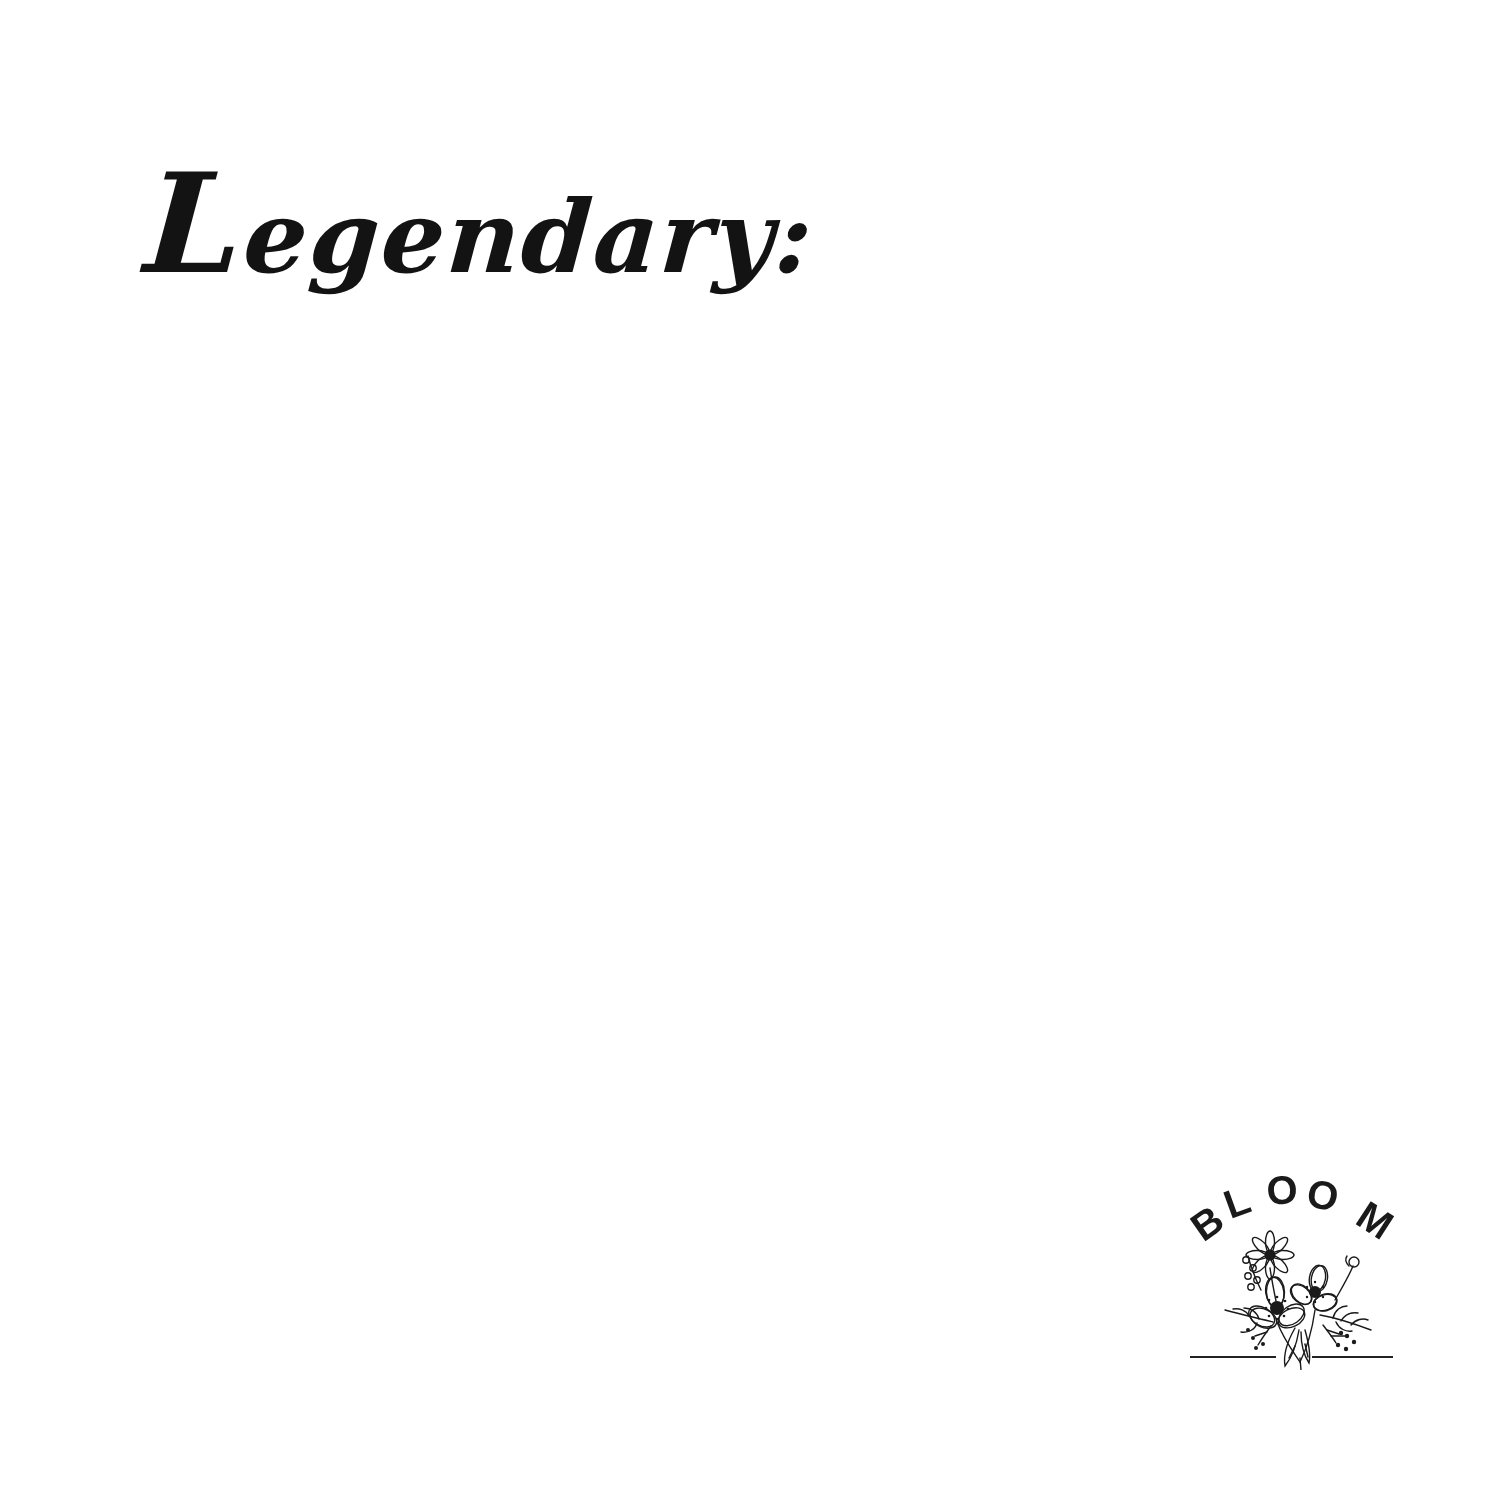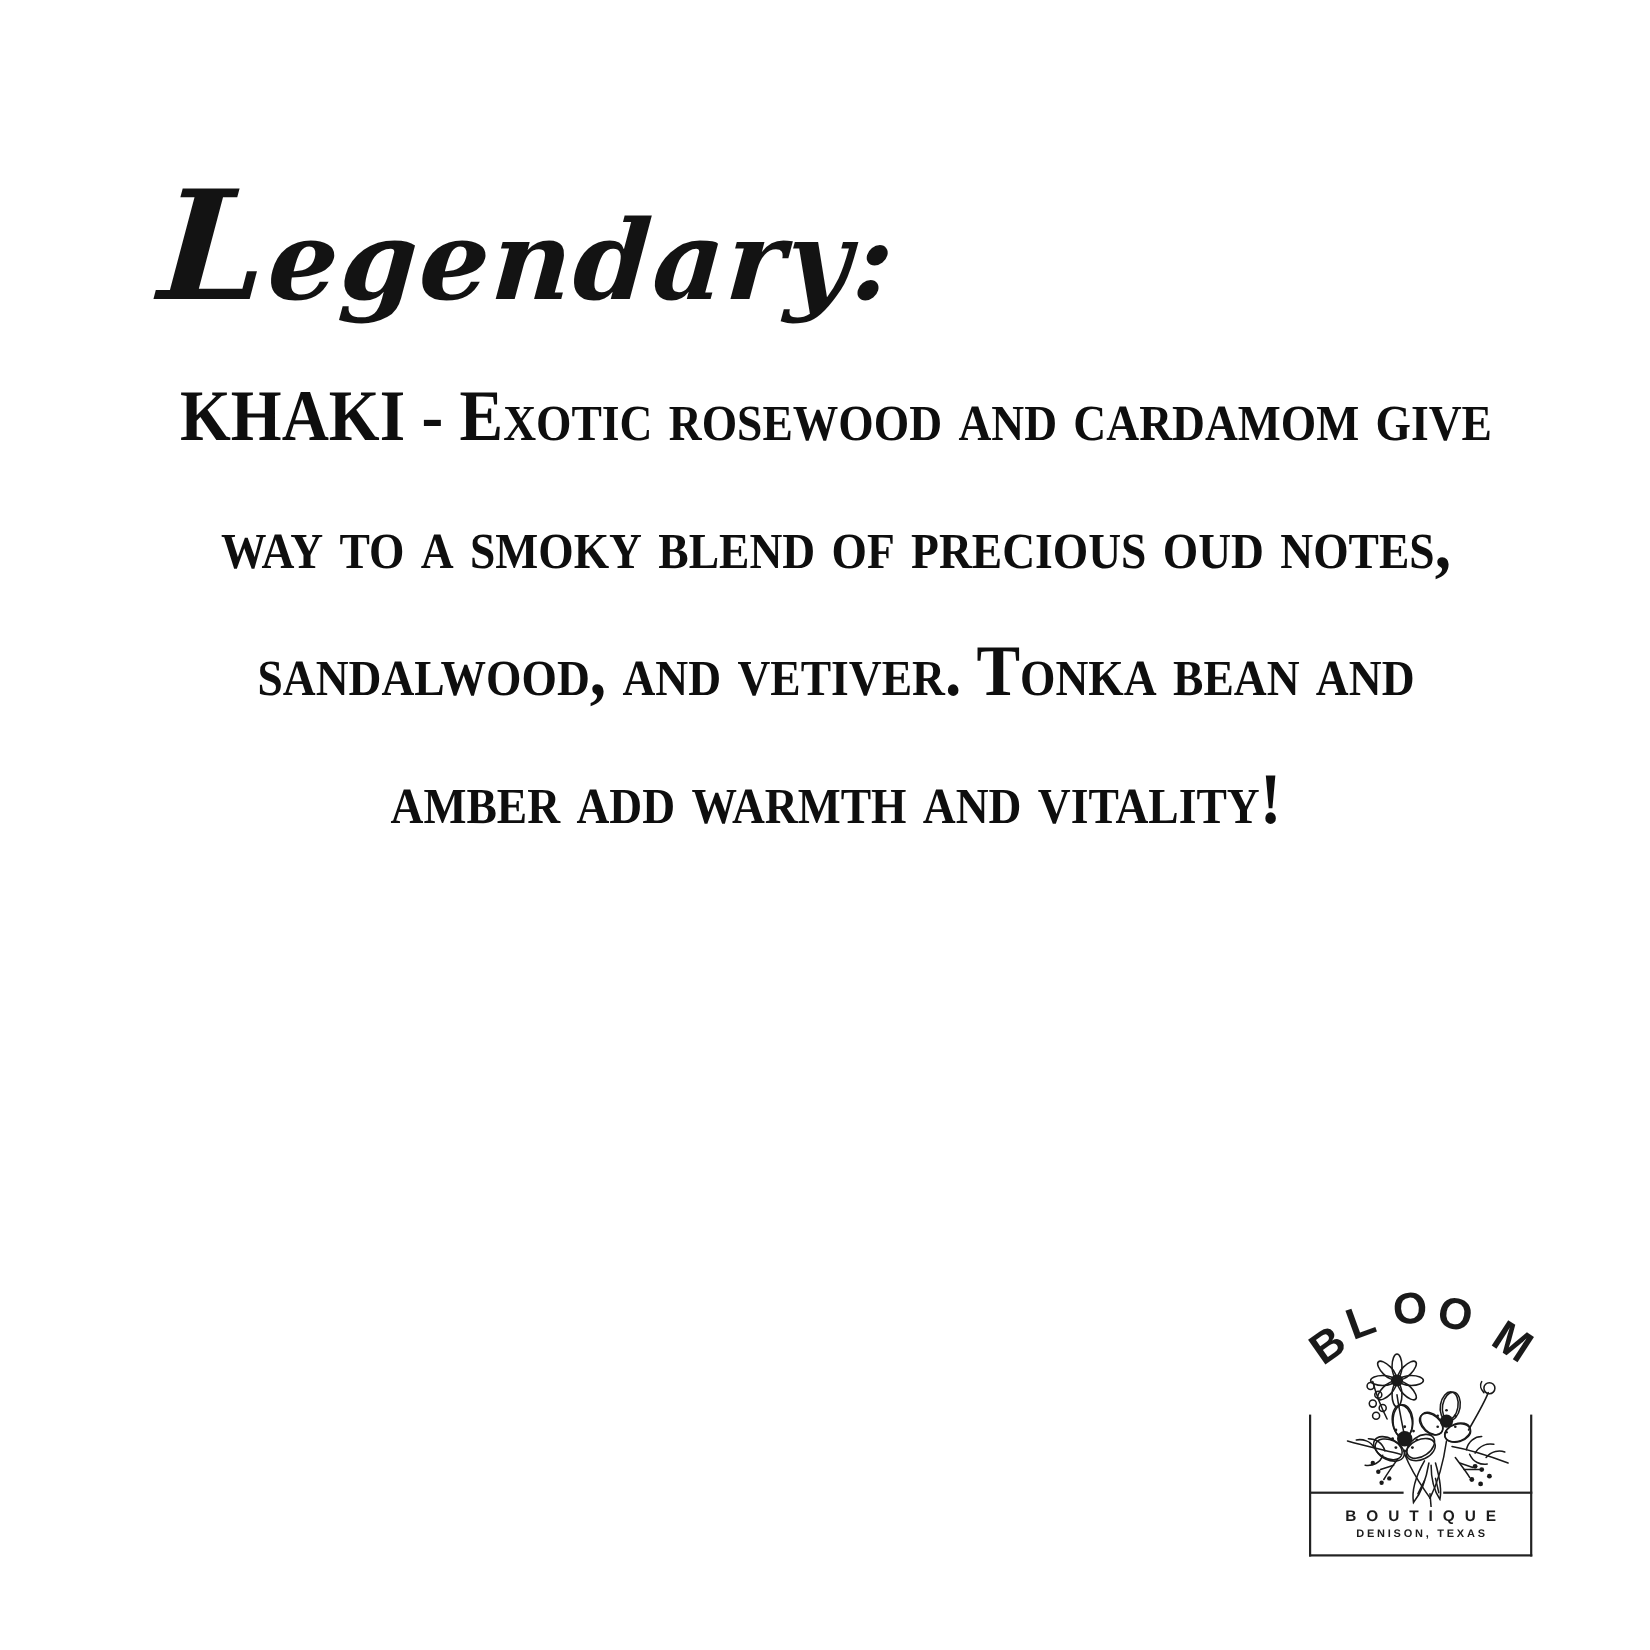--- a/index.html
+++ b/index.html
@@ -139,41 +139,31 @@
     height: 140px;
   }
 </style>
 </head>
 <body>
 
 <div id="canvas">
 
   <div class="script-heading">Legendary:</div>
 
-  <div class="description">
-    <div class="line">KHAKI - Exotic rosewood and cardamom give</div>
-    <div class="line">way to a smoky blend of precious oud notes,</div>
-    <div class="line">sandalwood, and vetiver. Tonka bean and</div>
-    <div class="line">amber add warmth and vitality!</div>
-  </div>
 
   <div class="logo">
 
     <div>
       <span class="arc-letter arc-b">B</span>
       <span class="arc-letter arc-l">L</span>
       <span class="arc-letter arc-o1">O</span>
       <span class="arc-letter arc-o2">O</span>
       <span class="arc-letter arc-m">M</span>
     </div>
 
-    <div class="logo-frame">
-      <div class="boutique-label">BOUTIQUE</div>
-      <div class="location-label">DENISON, TEXAS</div>
-    </div>
     <div class="frame-divider seg-left"></div>
     <div class="frame-divider seg-right"></div>
 
     <svg class="bouquet" viewBox="0 0 170 140" fill="none" stroke="#1a1a1a" stroke-width="1.4" stroke-linecap="round">
 
       <path d="M62,92 C70,112 80,124 85,132"></path>
       <path d="M100,80 C96,108 89,124 85,132"></path>
       <path d="M85,128 L86,140"></path>
       <path d="M55,38 C57,52 60,66 62,76"></path>
 

